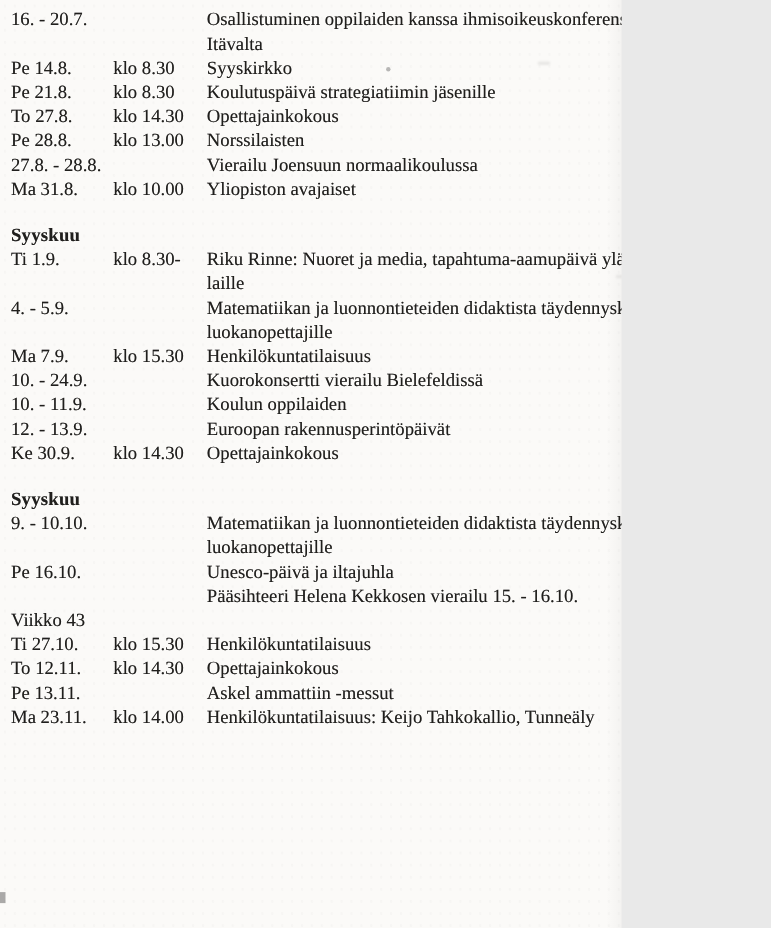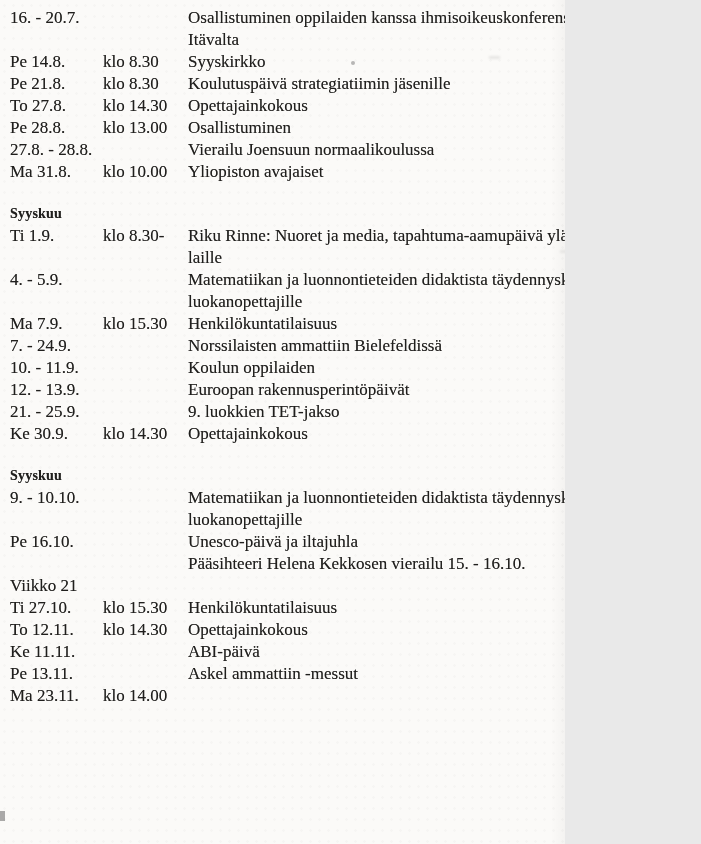--- a/index.html
+++ b/index.html
@@ -21,21 +21,21 @@
   }
   .schedule {
     position: absolute;
     left: 10px; top: 7px;
     width: 649px;
     font-size: 17px;
     line-height: 22px;
   }
   .section { margin: 0; }
   .heading {
-    font-size: 14px;
+    font-size: 17px;
     font-weight: bold;
     letter-spacing: 0.2px;
     line-height: 22px;
     margin: 20px 0 0 0;
     text-shadow: 0 0 0.6px rgba(25,25,25,0.55);
   }
   .row {
     display: grid;
     grid-template-columns: 93px 85px 1fr;
     align-items: start;
@@ -84,21 +84,21 @@
 
   <div class="row">
     <span class="c-date">To 27.8.</span>
     <span class="c-time">klo 14.30</span>
     <span class="c-desc">Opettajainkokous</span>
   </div>
 
   <div class="row">
     <span class="c-date">Pe 28.8.</span>
     <span class="c-time">klo 13.00</span>
-    <span class="c-desc">Osallistuminen</span>
+    <span class="c-desc">Norssilaisten</span>
   </div>
 
   <div class="row">
     <span class="c-date">27.8. - 28.8.</span>
     <span class="c-time"></span>
     <span class="c-desc">Vierailu Joensuun normaalikoulussa</span>
   </div>
 
   <div class="row">
     <span class="c-date">Ma 31.8.</span>
@@ -125,42 +125,37 @@
 luokanopettajille</span>
   </div>
 
   <div class="row">
     <span class="c-date">Ma 7.9.</span>
     <span class="c-time">klo 15.30</span>
     <span class="c-desc">Henkilökuntatilaisuus</span>
   </div>
 
   <div class="row">
-    <span class="c-date">7. - 24.9.</span>
-    <span class="c-time"></span>
-    <span class="c-desc">Norssilaisten ammattiin Bielefeldissä</span>
+    <span class="c-date">10. - 24.9.</span>
+    <span class="c-time"></span>
+    <span class="c-desc">Kuorokonsertti vierailu Bielefeldissä</span>
   </div>
 
   <div class="row">
     <span class="c-date">10. - 11.9.</span>
     <span class="c-time"></span>
     <span class="c-desc">Koulun oppilaiden</span>
   </div>
 
   <div class="row">
     <span class="c-date">12. - 13.9.</span>
     <span class="c-time"></span>
     <span class="c-desc">Euroopan rakennusperintöpäivät</span>
   </div>
 
-  <div class="row">
-    <span class="c-date">21. - 25.9.</span>
-    <span class="c-time"></span>
-    <span class="c-desc">9. luokkien TET-jakso</span>
-  </div>
 
   <div class="row">
     <span class="c-date">Ke 30.9.</span>
     <span class="c-time">klo 14.30</span>
     <span class="c-desc">Opettajainkokous</span>
   </div>
 </div>
   </section>
 
   <section class="section">
@@ -180,56 +175,52 @@
     <span class="c-desc">Unesco-päivä ja iltajuhla</span>
   </div>
 
   <div class="row">
     <span class="c-date"></span>
     <span class="c-time"></span>
     <span class="c-desc">Pääsihteeri Helena Kekkosen vierailu 15. - 16.10.</span>
   </div>
 
   <div class="row">
-    <span class="c-date">Viikko 21</span>
+    <span class="c-date">Viikko 43</span>
     <span class="c-time"></span>
   </div>
 
   <div class="row">
     <span class="c-date">Ti 27.10.</span>
     <span class="c-time">klo 15.30</span>
     <span class="c-desc">Henkilökuntatilaisuus</span>
   </div>
 </div>
   </section>
 
   <section class="section">
     <div class="rows">
   <div class="row">
     <span class="c-date">To 12.11.</span>
     <span class="c-time">klo 14.30</span>
     <span class="c-desc">Opettajainkokous</span>
   </div>
 
-  <div class="row">
-    <span class="c-date">Ke 11.11.</span>
-    <span class="c-time"></span>
-    <span class="c-desc">ABI-päivä</span>
-  </div>
 
   <div class="row">
     <span class="c-date">Pe 13.11.</span>
     <span class="c-time"></span>
     <span class="c-desc">Askel ammattiin -messut</span>
   </div>
 
 
   <div class="row">
     <span class="c-date">Ma 23.11.</span>
     <span class="c-time">klo 14.00</span>
+    <span class="c-desc">Henkilökuntatilaisuus: Keijo Tahkokallio, Tunneäly</span>
   </div>
 </div>
   </section>
 </div>
   <div class="artifact a1"></div>
   <div class="artifact a2"></div>
   <div class="artifact a3"></div>
   <div class="artifact a4"></div>
   <div class="artifact a5"></div>
   <div class="artifact a6"></div>

